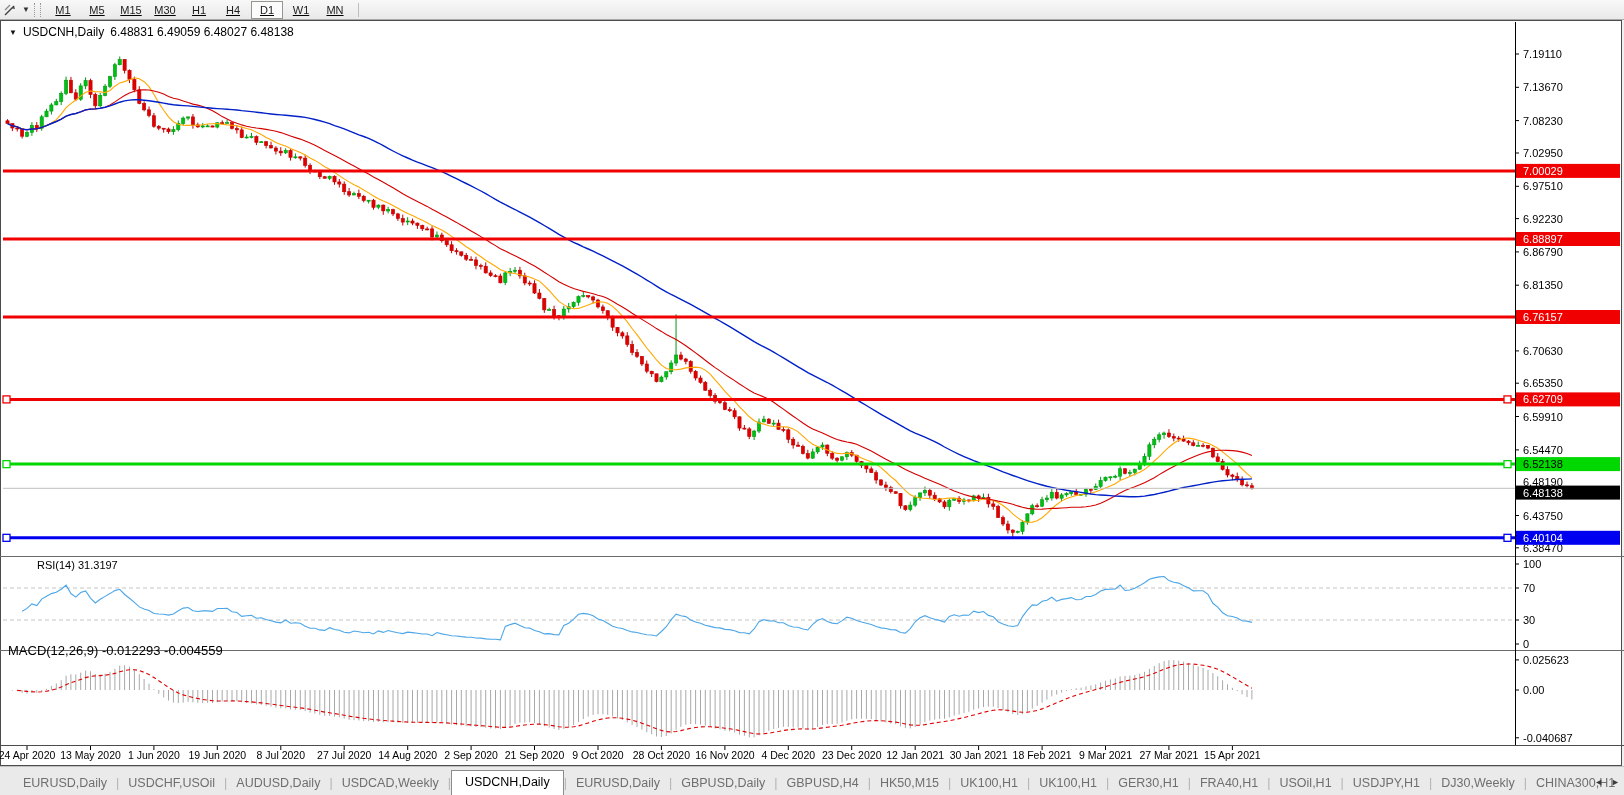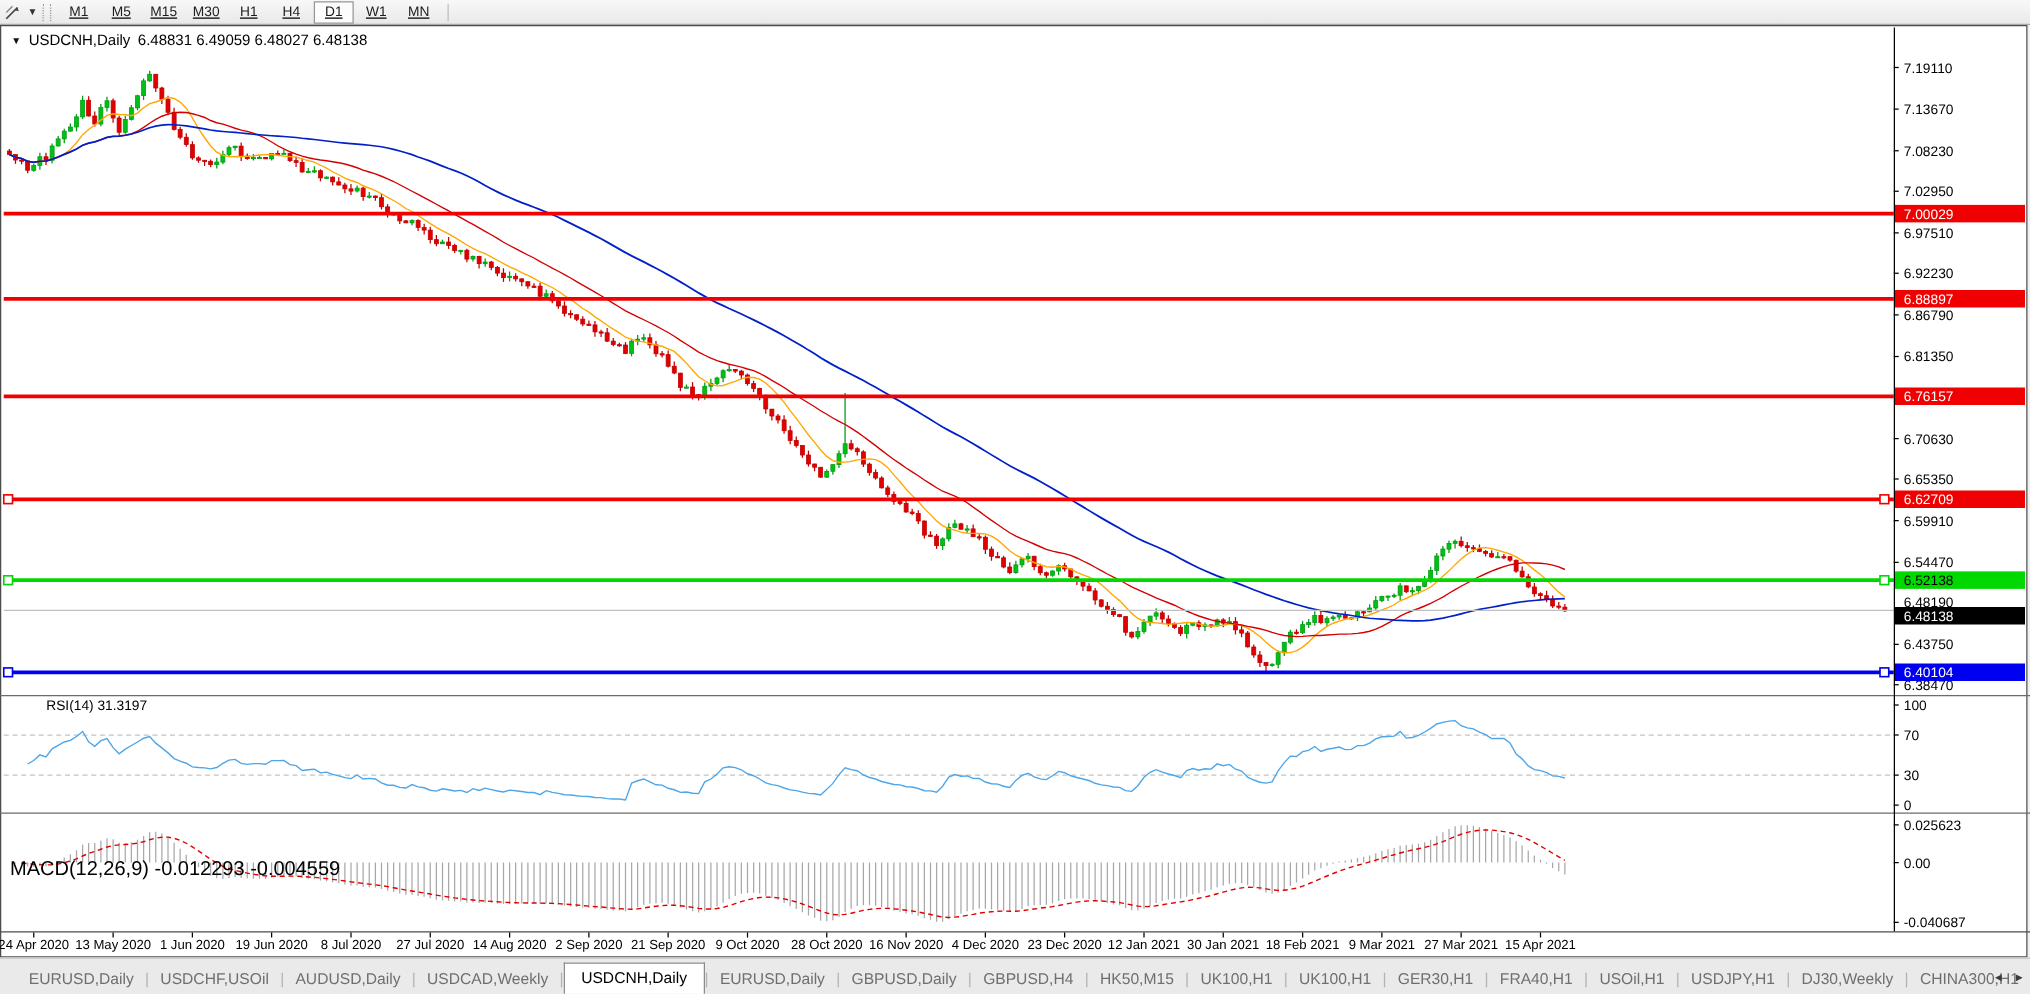--- a/index.html
+++ b/index.html
@@ -16,21 +16,21 @@
     display:flex;align-items:center;justify-content:center;margin:0 1px;border:1px solid transparent;cursor:default;}
   .tfbtn.active{background:#fcfcfc;border:1px solid #96968e;}
   .tb-sep{width:1px;height:14px;background:#bdbdbd;margin:0 6px;}
   #chartwin{position:absolute;top:20px;left:0;width:1620px;height:744px;background:#fff;
     border:1px solid #4c4c4c;z-index:1;box-sizing:content-box;}
   #chart-svg{position:absolute;top:0;left:0;z-index:2;pointer-events:none;}
   #chart-title{position:absolute;top:25px;left:9px;z-index:3;font-size:12px;color:#000;
     display:flex;align-items:center;gap:6px;white-space:pre;}
   #chart-title .tri{font-size:8px;color:#111;}
   #rsi-label{position:absolute;top:559px;left:8px;z-index:3;font-size:11px;color:#000;white-space:pre;margin-left:29px;}
-  #macd-label{position:absolute;top:687px;left:8px;z-index:3;font-size:16px;color:#000;white-space:pre;}
+  #macd-label{position:absolute;top:643px;left:8px;z-index:3;font-size:13px;color:#000;white-space:pre;}
   #tabbar{position:absolute;top:766px;left:0;width:1624px;height:31px;background:#eaeaea;
     border-top:1px solid #c2c2c2;display:flex;align-items:flex-end;z-index:6;box-sizing:border-box;
     font-size:12.5px;padding-left:14px;overflow:hidden;}
   .tab{padding:4px 9px 7px 9px;color:#6f6f6f;white-space:nowrap;cursor:default;}
   .tab.active{background:#fff;border:1px solid #8c8c8c;border-bottom:none;color:#000;
     padding:4px 13px 8px 13px;margin-bottom:0;}
   .tabsep{color:#b3b3b3;padding-bottom:7px;}
   #tab-scroll{position:absolute;right:4px;bottom:8px;display:flex;gap:8px;z-index:7;
     color:#3c3c3c;font-size:9px;}
   #tab-scroll span{cursor:default;}

